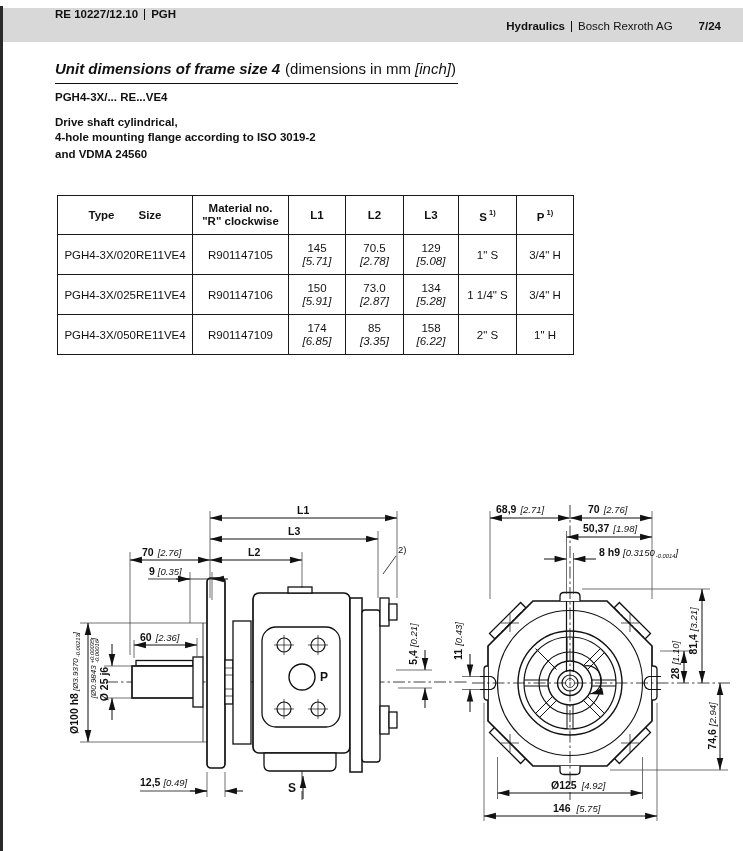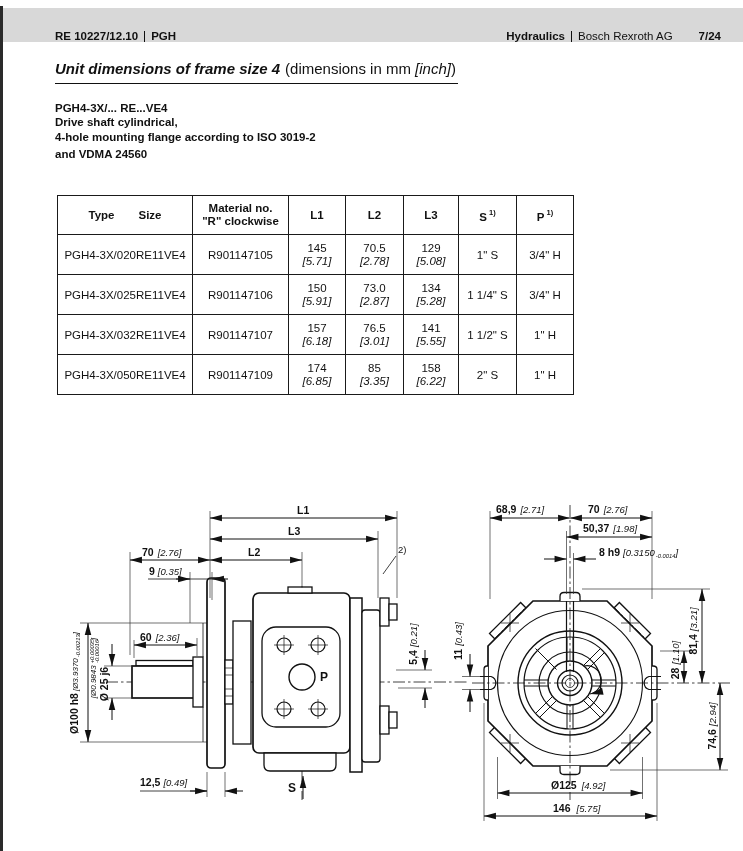--- a/index.html
+++ b/index.html
@@ -1,34 +1,34 @@
 <!DOCTYPE html>
 <html><head>
 <meta charset="utf-8">
 <style>
   html,body{margin:0;padding:0;}
   body{width:743px;height:851px;background:#ffffff;position:relative;overflow:hidden;
        font-family:"Liberation Sans",sans-serif;color:#111;}
   .edge-strip{position:absolute;left:0;top:6px;width:3px;height:845px;background:#2a2a2a;}
   
   .topbar{position:absolute;left:3px;right:0;top:8px;height:34px;background:#d8d8d8;
-          display:flex;align-items:flex-end;font-size:11.5px;}
+          display:flex;align-items:flex-start;font-size:11.5px;flex-direction:column;}
   .topbar .left{margin-left:52px;font-weight:bold;display:flex;align-items:center;}
   .topbar .right{margin-left:auto;margin-right:22px;display:flex;align-items:center;}
   .vdiv{display:inline-block;width:1px;height:11px;background:#111;margin:0 6px;}
   .brand-cat{font-weight:bold;}
   .brand-name{font-weight:normal;}
   .pagenum{font-weight:bold;margin-left:26px;}
   
   .title{position:absolute;left:55px;top:60px;font-size:15px;line-height:18px;
          border-bottom:1.6px solid #111;padding-bottom:5px;padding-right:2px;white-space:nowrap;}
   .title .main{font-weight:bold;font-style:italic;}
   .title .suffix{font-weight:normal;margin-left:5px;}
   .title .inch{font-style:italic;text-align:right;}
-  .model-line{position:absolute;left:55px;top:102px;font-size:11.5px;font-weight:bold;}
+  .model-line{position:absolute;left:55px;top:91px;font-size:11.5px;font-weight:bold;}
   .desc{position:absolute;left:55px;top:115px;font-size:11.5px;font-weight:bold;line-height:15px;}
   .desc .l3{margin-top:2px;}
   
   table.spec{position:absolute;left:57px;top:195px;border-collapse:collapse;table-layout:fixed;
              font-size:11.5px;}
   table.spec th,table.spec td{border:1.5px solid #1a1a1a;text-align:center;vertical-align:middle;
              padding:0 2px;}
   table.spec th{font-weight:bold;height:38px;}
   table.spec td{height:39px;}
   td.c-type{text-align:left;padding-left:5px;}
@@ -140,38 +140,20 @@
           <div class="in">[2.87]</div>
         </td>
     <td>
           <div class="mm">134</div>
           <div class="in">[5.28]</div>
         </td>
     <td>1 1/4" S</td>
     <td>3/4" H</td>
   </tr>
   <tr>
-    <td class="c-type">PGH4-3X/032RE11VE4</td>
-    <td>R901147107</td>
-    <td>
-          <div class="mm">157</div>
-          <div class="in">[6.18]</div>
-        </td>
-    <td>
-          <div class="mm">76.5</div>
-          <div class="in">[3.01]</div>
-        </td>
-    <td>
-          <div class="mm">141</div>
-          <div class="in">[5.55]</div>
-        </td>
-    <td>1 1/2" S</td>
-    <td>1" H</td>
-  </tr>
-  <tr>
     <td class="c-type">PGH4-3X/050RE11VE4</td>
     <td>R901147109</td>
     <td>
           <div class="mm">174</div>
           <div class="in">[6.85]</div>
         </td>
     <td>
           <div class="mm">85</div>
           <div class="in">[3.35]</div>
         </td>

